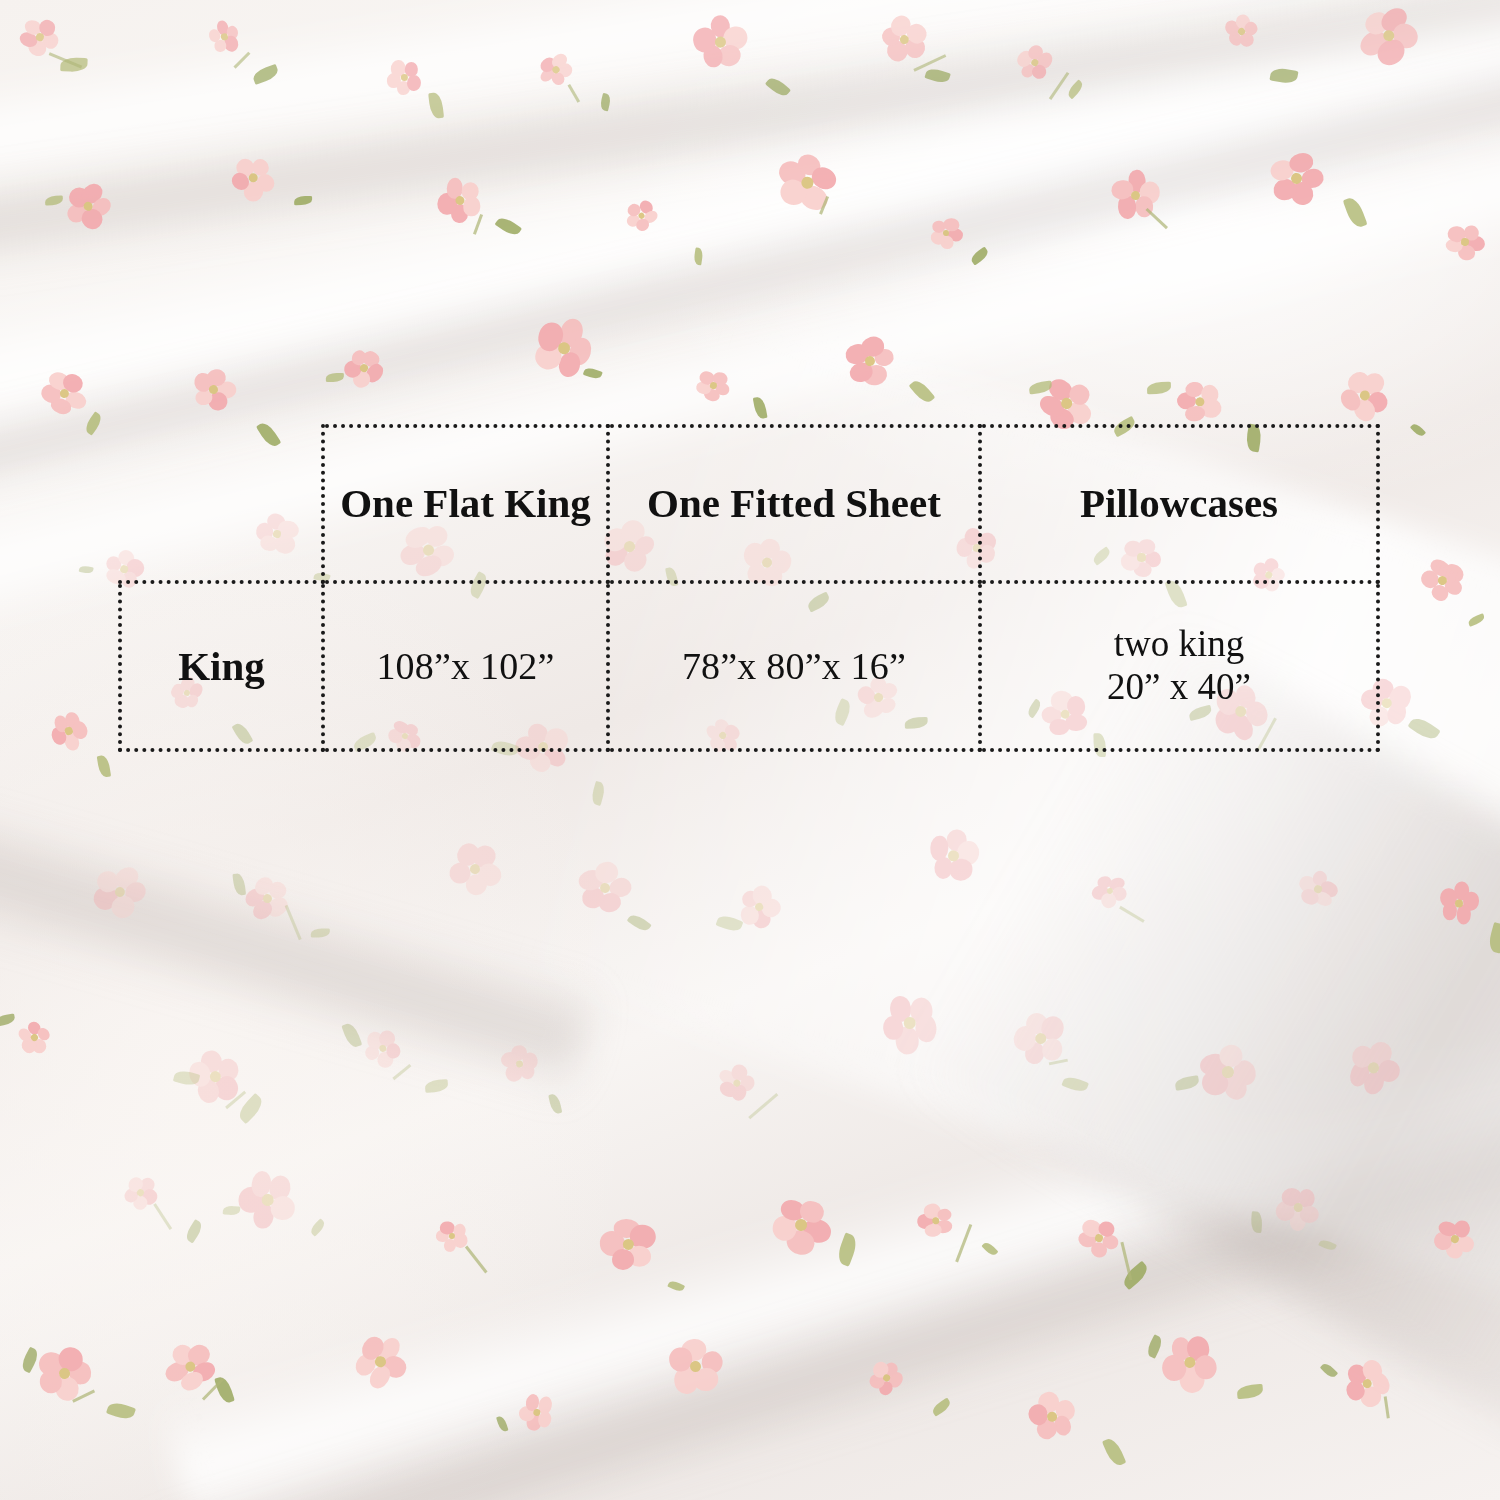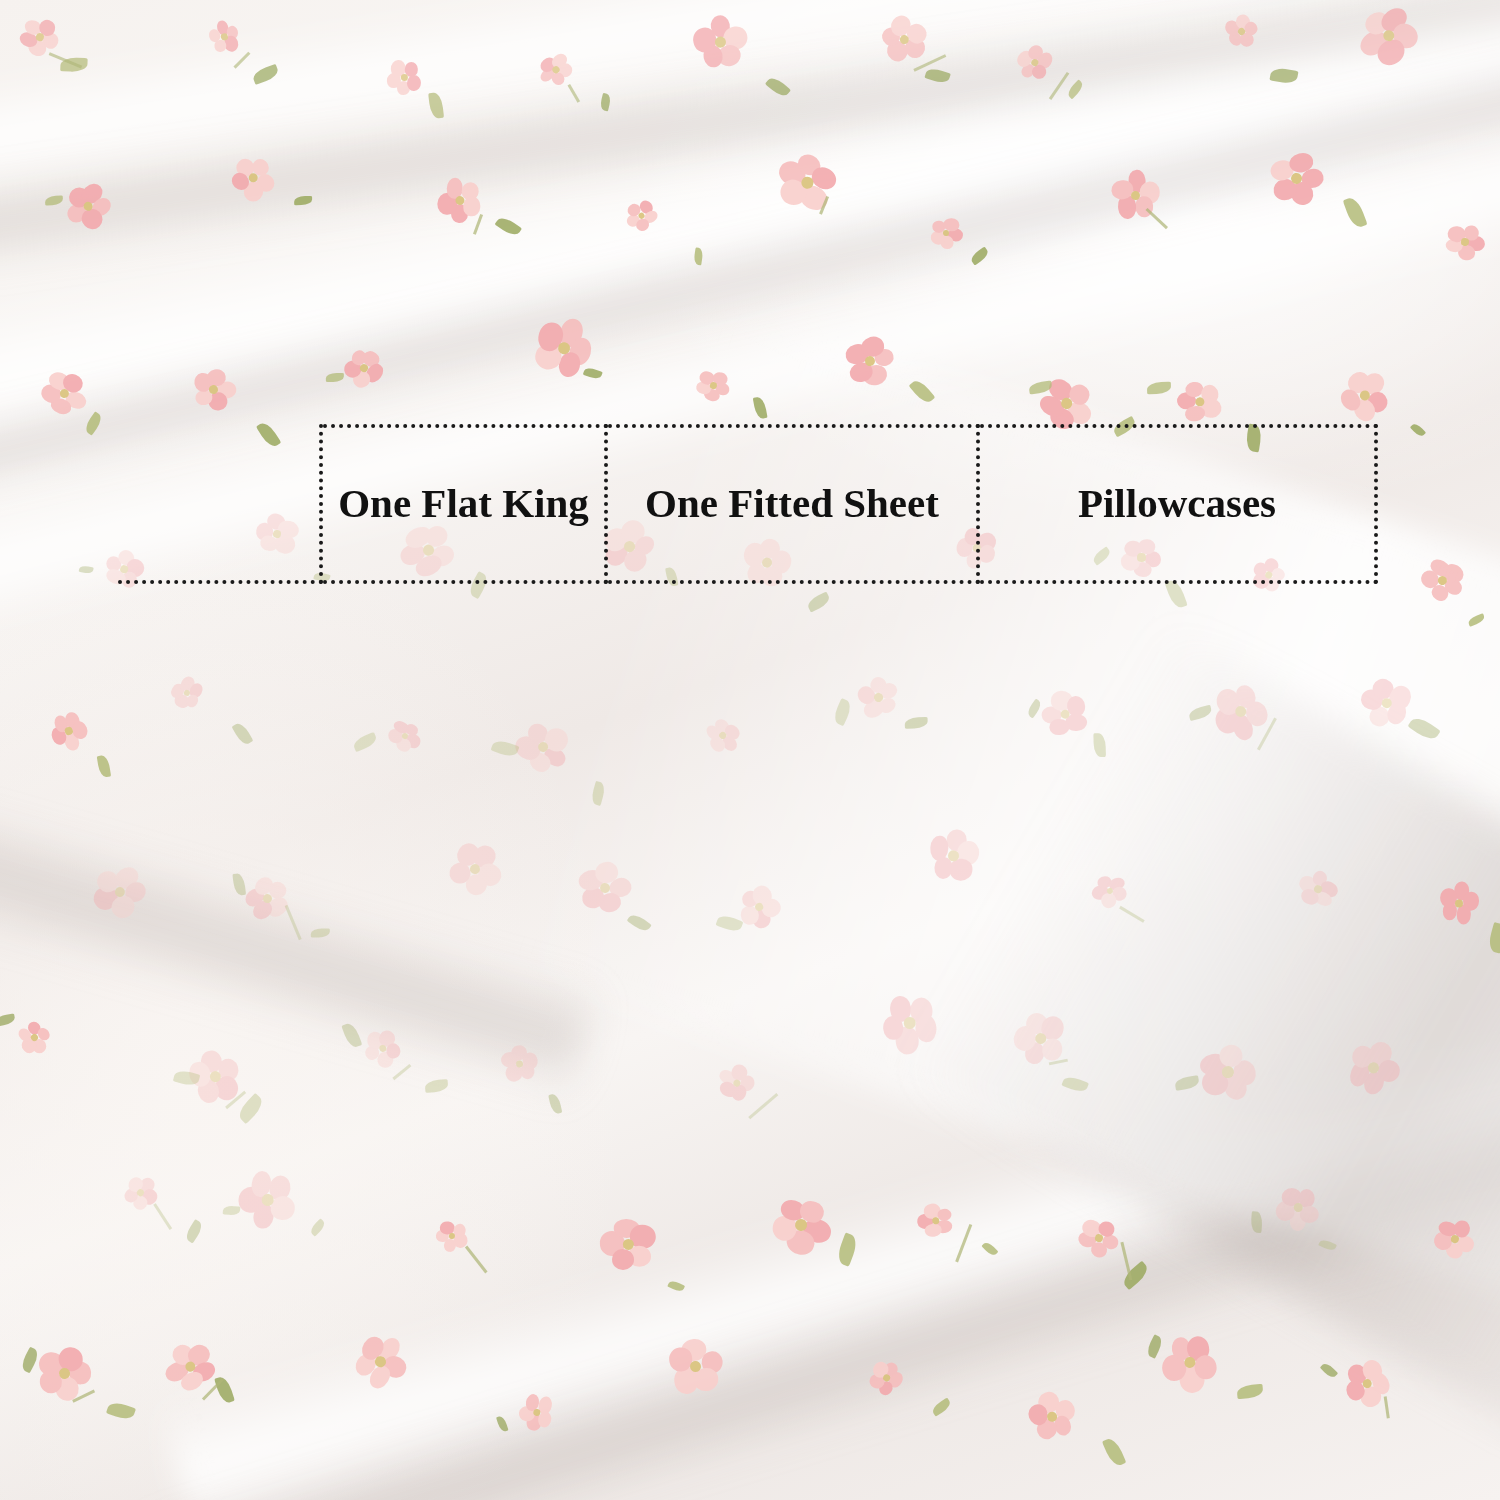--- a/index.html
+++ b/index.html
@@ -928,17 +928,23 @@
       </colgroup>
       <thead>
         <tr>
           <th></th>
           <th>One Flat King</th>
           <th>One Fitted Sheet</th>
           <th>Pillowcases</th>
         </tr>
       </thead>
       <tbody>
+        <tr>
+          <td class="row-label">King</td>
+          <td class="cell-dim">108”x 102”</td>
+          <td class="cell-dim">78”x 80”x 16”</td>
+          <td class="cell-pillow">two king<br>20” x 40”</td>
+        </tr>
       </tbody>
     </table>
   </div>
 
 </div>
 
 </body></html>

